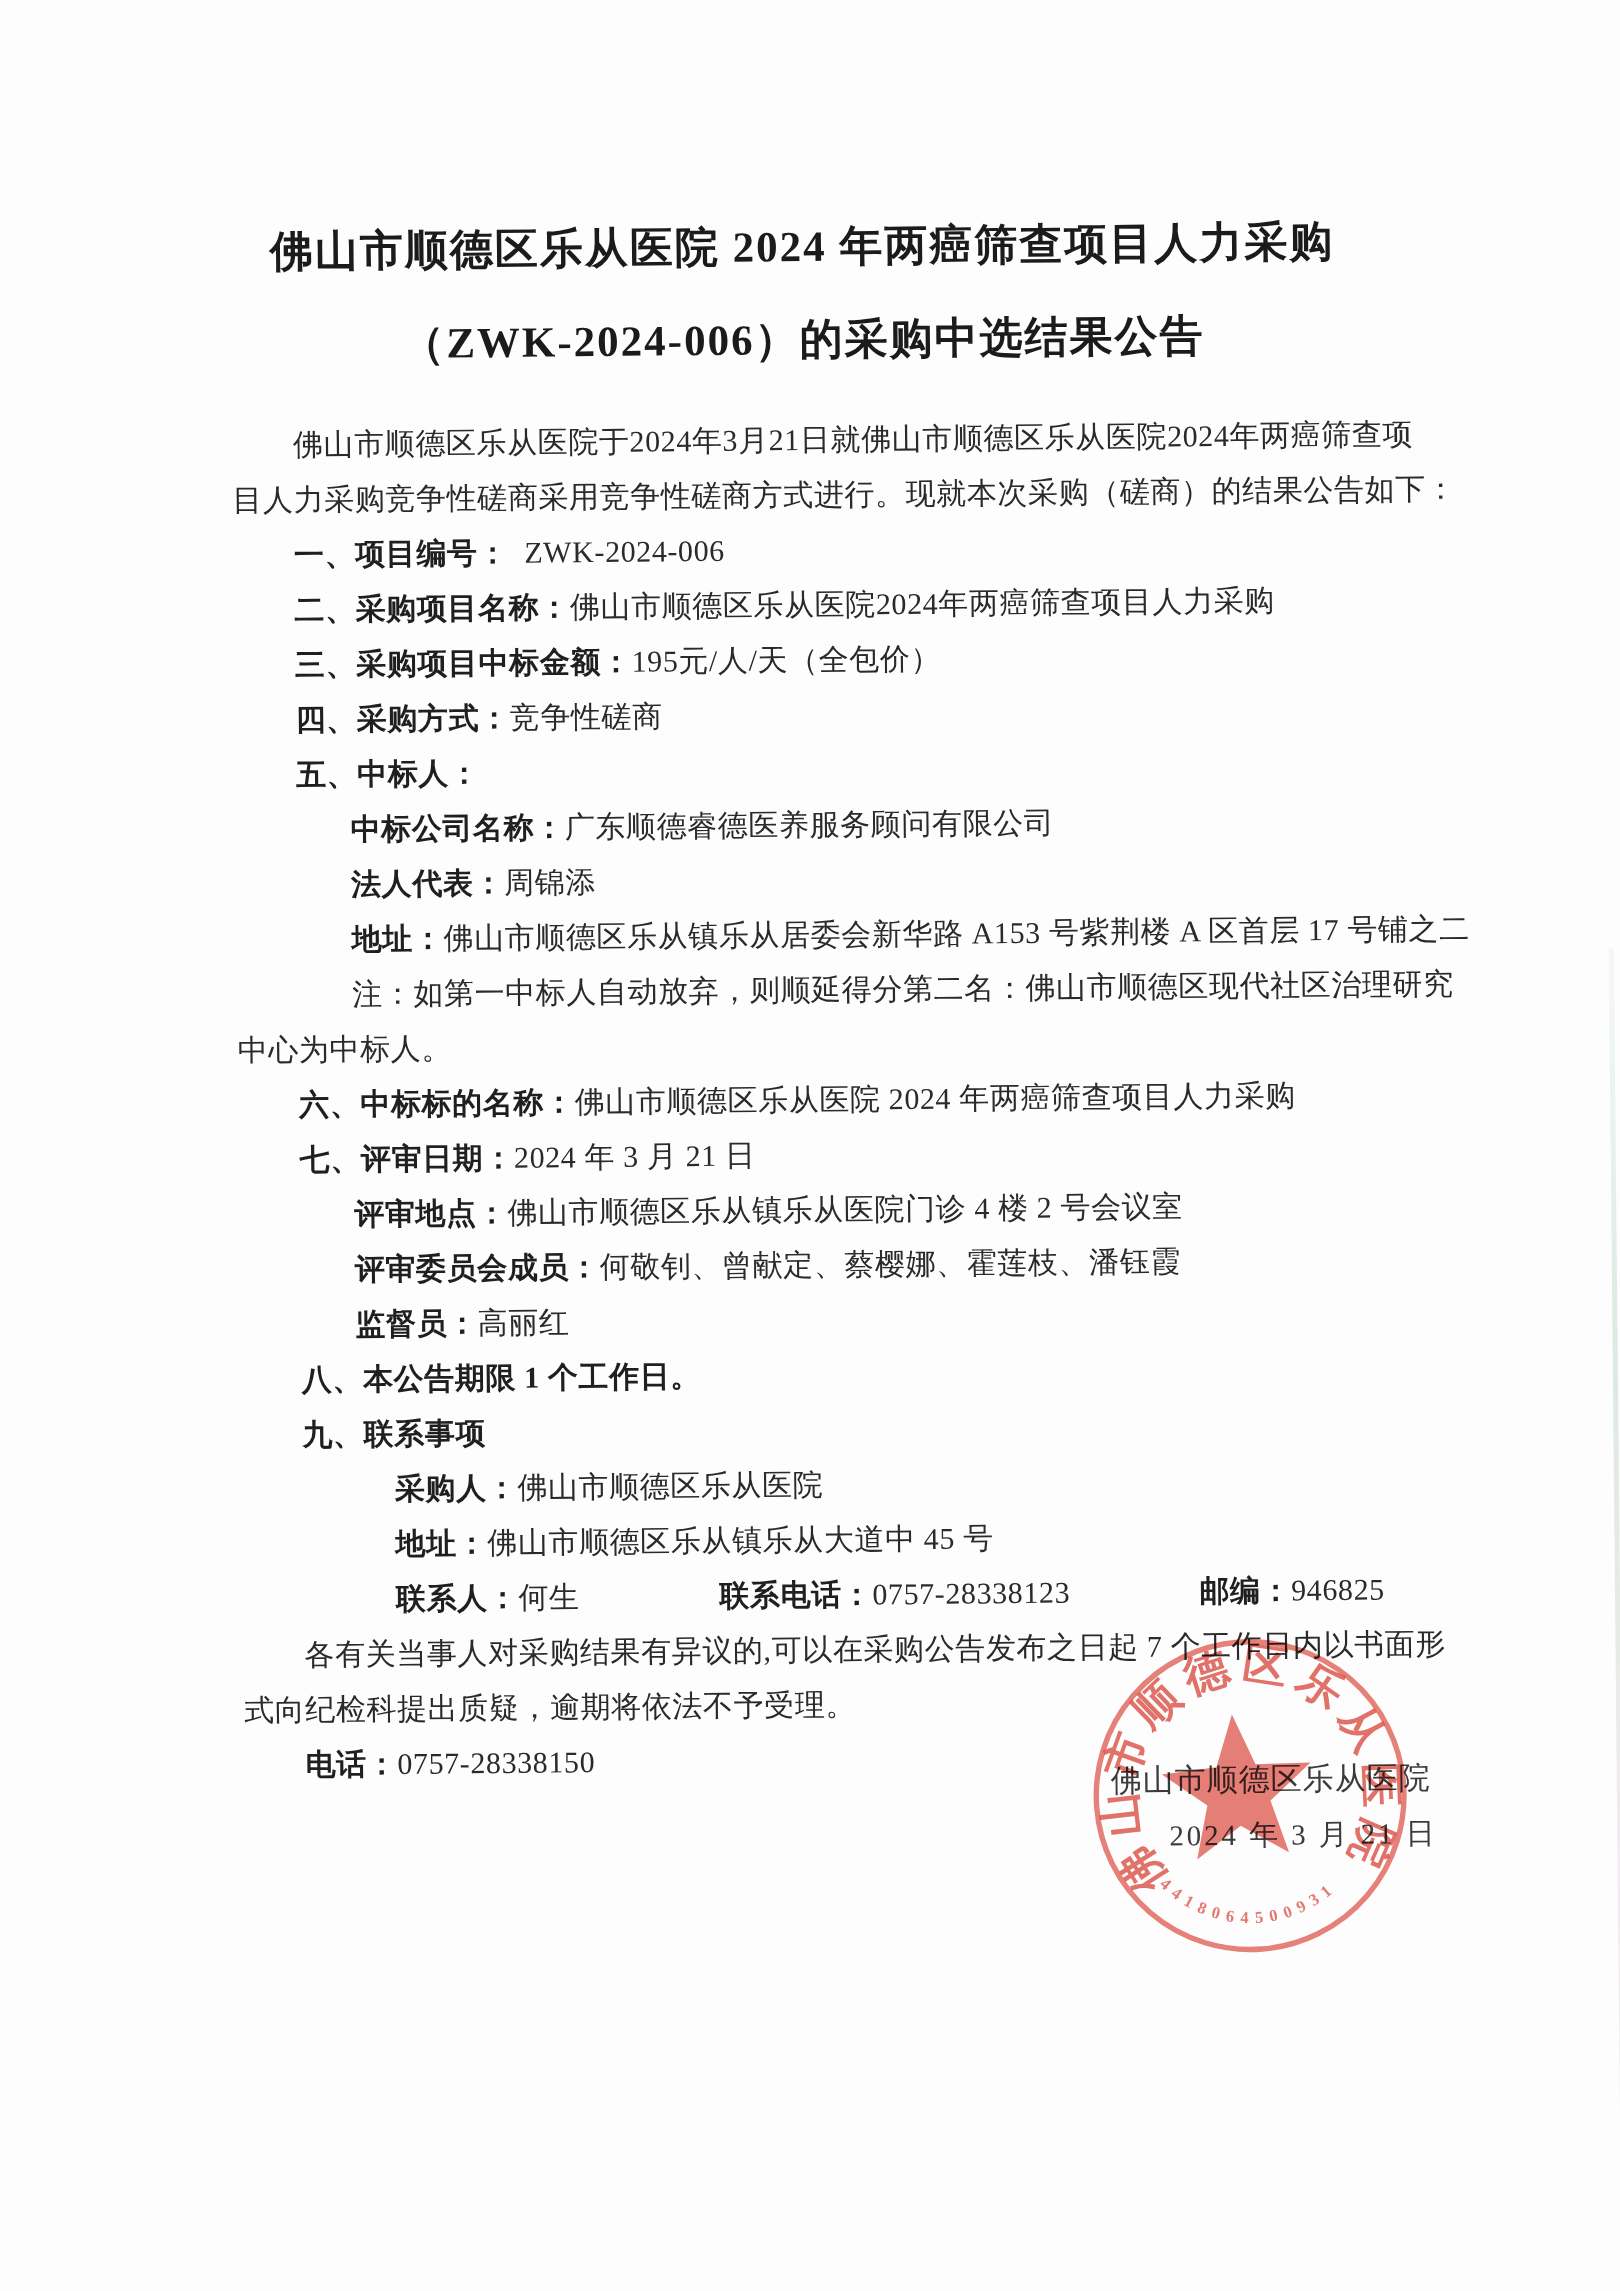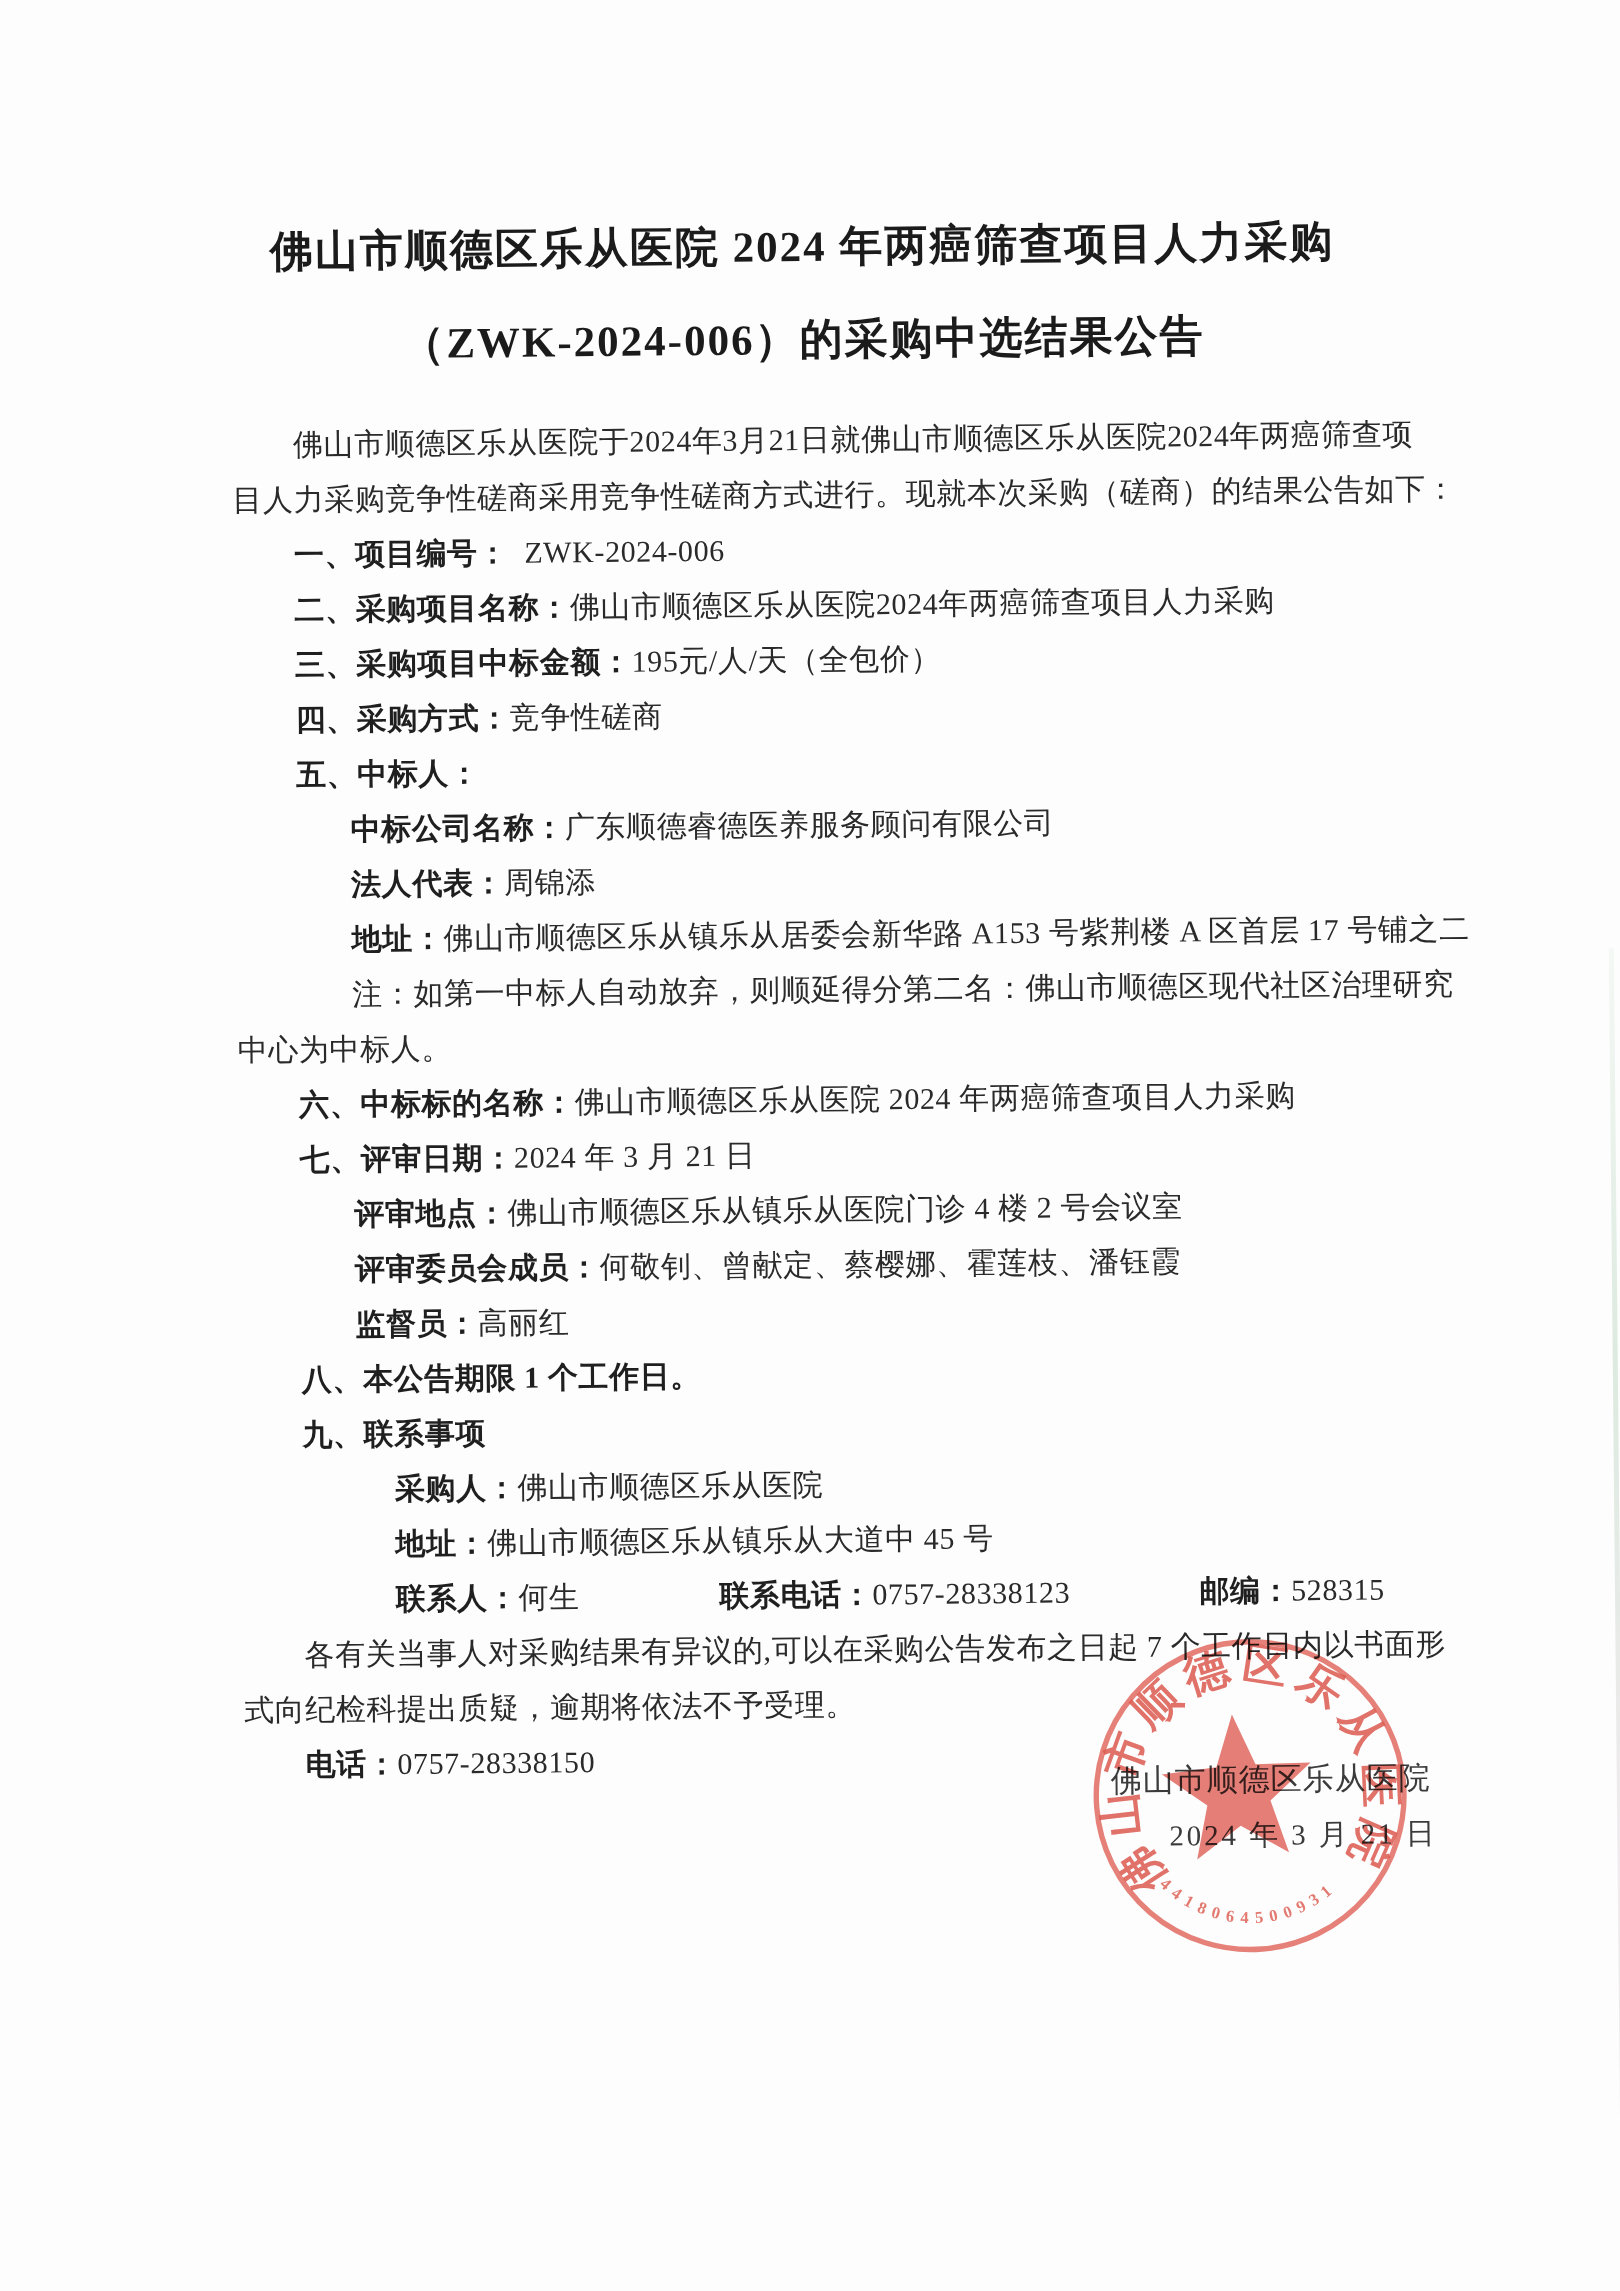--- a/index.html
+++ b/index.html
@@ -75,21 +75,21 @@
       <div class="line ind0"><span>中心为中标人。</span></div>
       <div class="line ind2"><span class="b">六、中标标的名称：</span><span>佛山市顺德区乐从医院 2024 年两癌筛查项目人力采购</span></div>
       <div class="line ind2"><span class="b">七、评审日期：</span><span>2024 年 3 月 21 日</span></div>
       <div class="line ind3"><span class="b">评审地点：</span><span>佛山市顺德区乐从镇乐从医院门诊 4 楼 2 号会议室</span></div>
       <div class="line ind3"><span class="b">评审委员会成员：</span><span>何敬钊、曾献定、蔡樱娜、霍莲枝、潘钰霞</span></div>
       <div class="line ind3"><span class="b">监督员：</span><span>高丽红</span></div>
       <div class="line ind2"><span class="b">八、本公告期限 1 个工作日。</span></div>
       <div class="line ind2"><span class="b">九、联系事项</span></div>
       <div class="line ind4"><span class="b">采购人：</span><span>佛山市顺德区乐从医院</span></div>
       <div class="line ind4"><span class="b">地址：</span><span>佛山市顺德区乐从镇乐从大道中 45 号</span></div>
-      <div class="line ind4"><span class="b">联系人：</span><span class="wseg" style="width: 201px;">何生</span><span class="b">联系电话：</span><span class="wseg" style="width: 327px;">0757-28338123</span><span class="b">邮编：</span><span>528315</span></div>
+      <div class="line ind4"><span class="b">联系人：</span><span class="wseg" style="width: 201px;">何生</span><span class="b">联系电话：</span><span class="wseg" style="width: 327px;">0757-28338123</span><span class="b">邮编：</span><span>946825</span></div>
       <div class="line ind2"><span>各有关当事人对采购结果有异议的,可以在采购公告发布之日起 7 个工作日内以书面形</span></div>
       <div class="line ind0"><span>式向纪检科提出质疑，逾期将依法不予受理。</span></div>
       <div class="line ind2"><span class="b">电话：</span><span>0757-28338150</span></div>
     </div>
 
   <div class="sig-name">佛山市顺德区乐从医院</div>
   <div class="sig-date">2024 年 3 月 21 日</div>
 
   <svg class="seal" viewBox="0 0 350 350" xmlns="http://www.w3.org/2000/svg">
     <defs>

